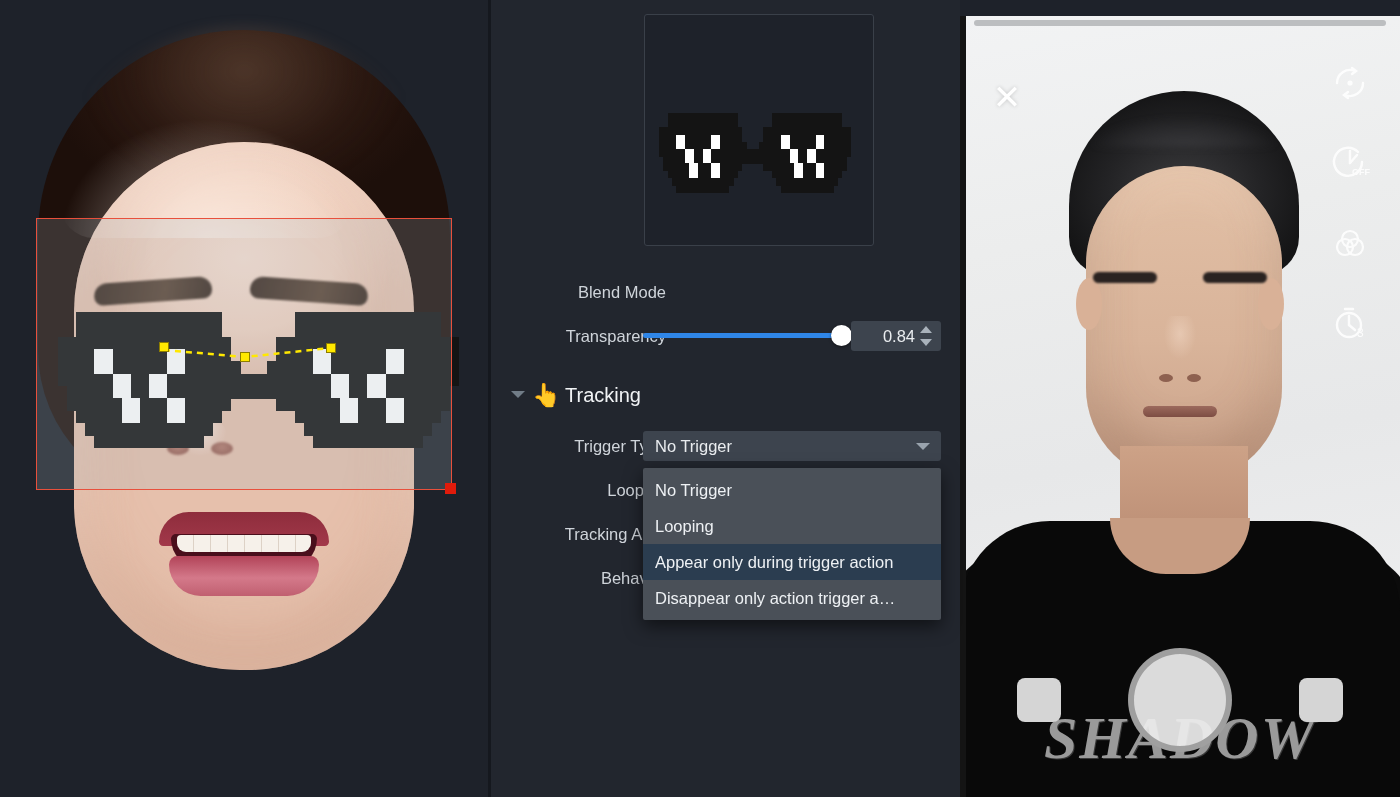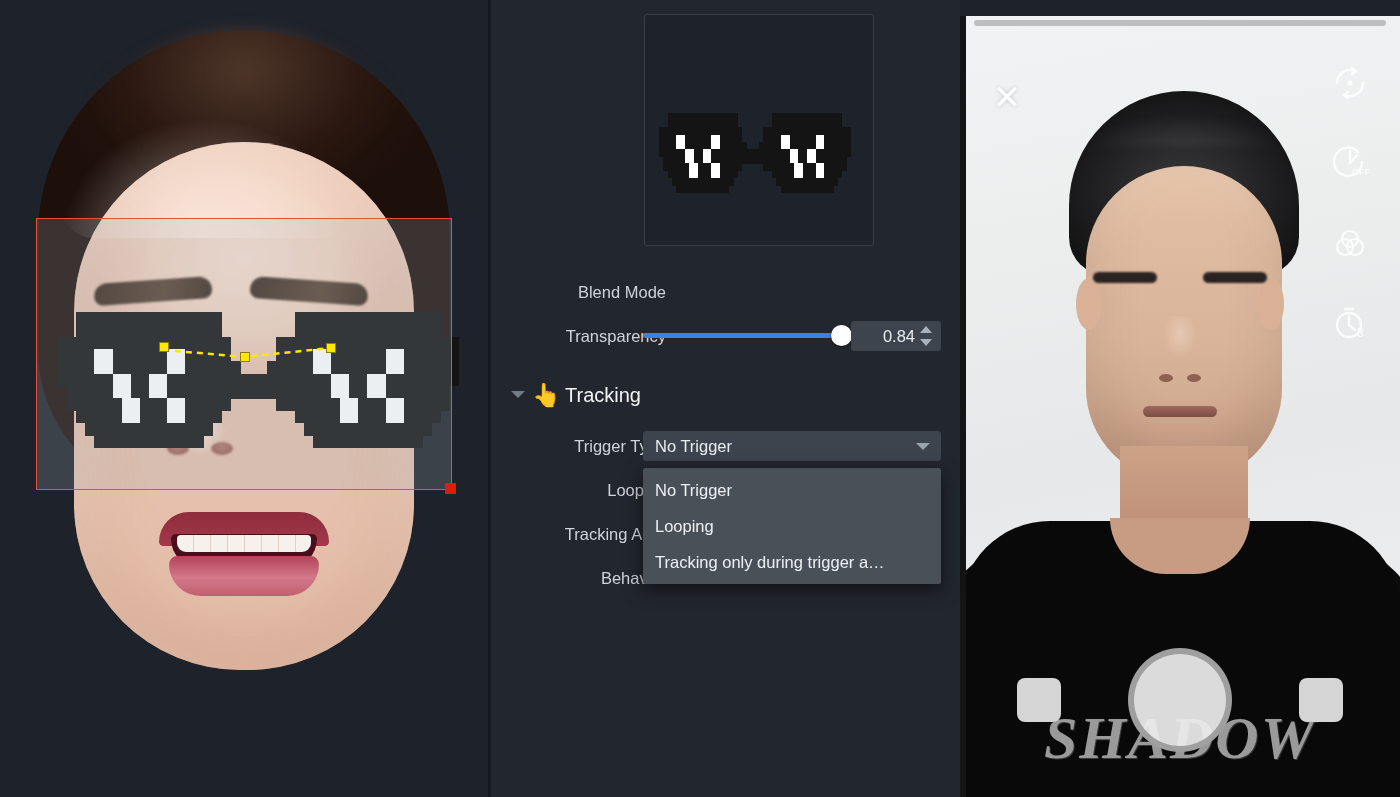--- a/index.html
+++ b/index.html
@@ -1071,21 +1071,22 @@
       <div class="lbl">Tracking Area</div>
     </div>
     <div class="row" style="top:563px;">
       <div class="lbl">Behavior</div>
     </div>
   </div>
 
   <div class="dd-list">
     <div class="dd-item">No Trigger</div>
     <div class="dd-item">Looping</div>
-    <div class="dd-item">Tracking only during trigger a…</div>
+    <div class="dd-item sel">Appear only during trigger action</div>
+    <div class="dd-item">Disappear only action trigger a…</div>
   </div>
 
   <div class="phone">
     <div class="grabber"></div>
 
     <div class="subj-hair"></div>
     <div class="subj-face"></div>
     <div class="subj-ear l"></div>
     <div class="subj-ear r"></div>
     <div class="subj-brow l"></div>

